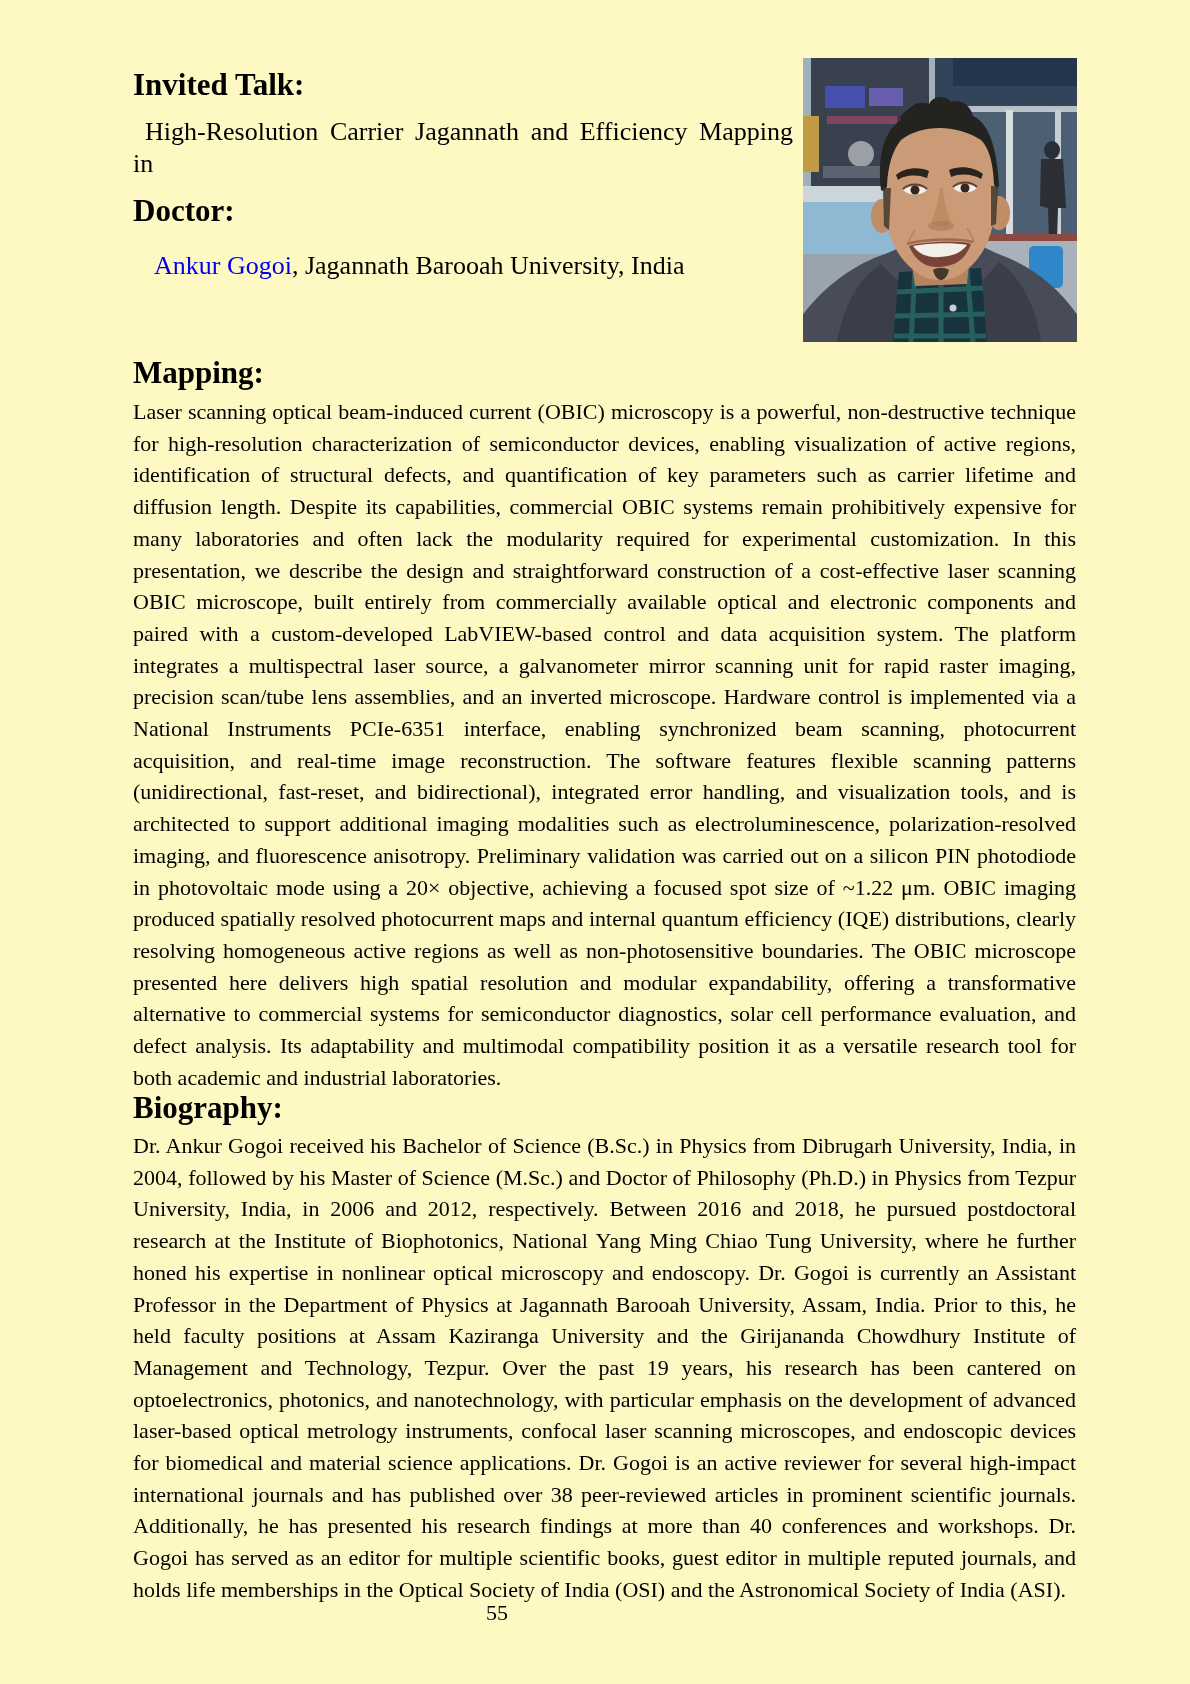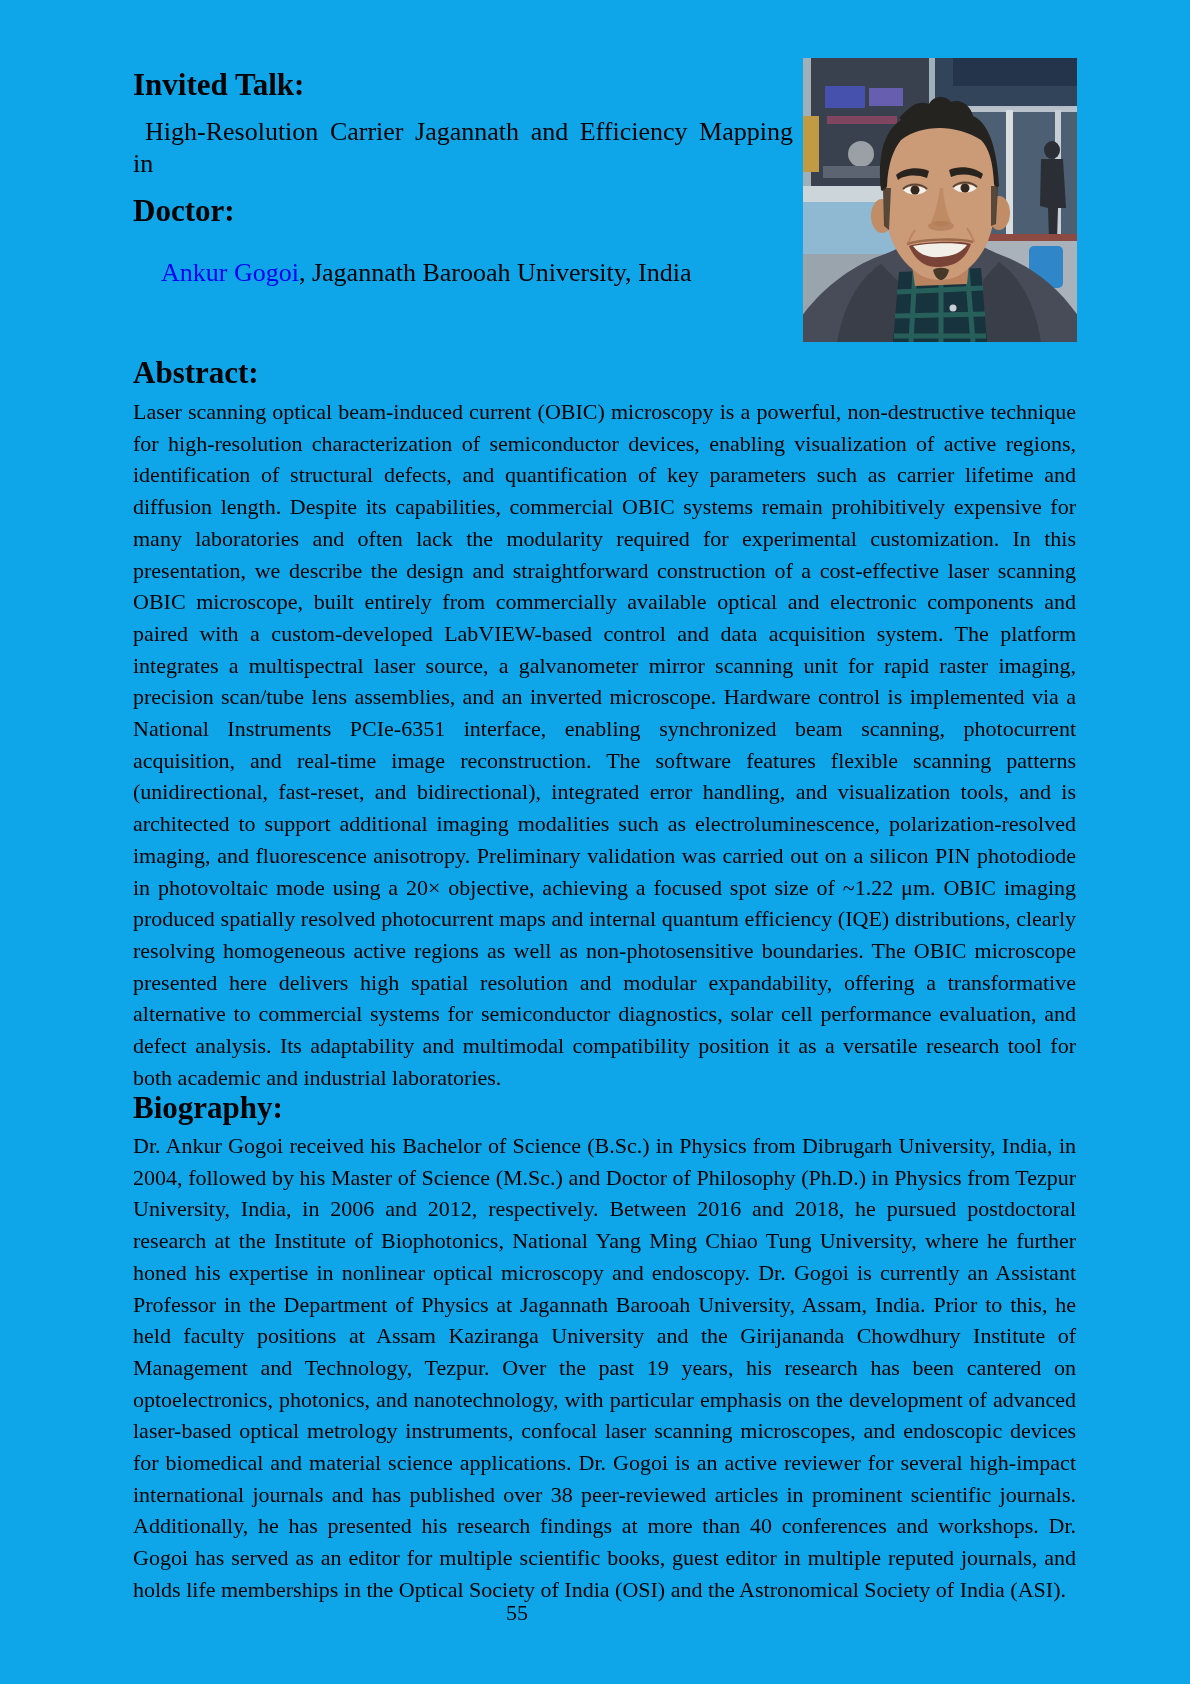--- a/index.html
+++ b/index.html
@@ -1,20 +1,20 @@
 <!DOCTYPE html>
 <html style="--link-blue: #0000EE;"><head>
 <meta charset="utf-8">
 <style>
   html, body { margin: 0; padding: 0; background: #ffffff; }
   .page {
     position: relative;
     width: 1190px;
     height: 1684px;
-    background: #0ea5e9;
+    background: #fef9c3;
     font-family: "Liberation Serif", "DejaVu Serif", serif;
     color: #000000;
     overflow: hidden;
   }
   .heading {
     position: absolute;
     left: 133px;
     margin: 0;
     font-size: 31px;
     font-weight: bold;
@@ -37,21 +37,21 @@
   }
   .talk-title .line1 {
     text-align: justify;
     text-align-last: justify;
     text-indent: 12px;
   }
   .speaker-line {
     position: absolute;
     left: 133px;
     top: 243px;
-    margin: 15px;
+    margin: 8px;
     font-size: 26px;
     line-height: 30px;
     text-indent: 13px;
   }
   .speaker-link {
     color: var(--link-blue, #0000EE);
     text-decoration: none;
     cursor: pointer;
   }
   .body-text {
@@ -77,21 +77,20 @@
   .photo-frame svg { display: block; }
 
   .page-number {
     position: absolute;
     left: 0;
     top: 1601px;
     width: 994px;
     text-align: center;
     font-size: 22px;
     line-height: 24px;
-    padding-left: 20px;
   }
 </style>
 </head>
 <body>
 
 <div class="page">
 
   <h1 class="heading" id="invited-heading">Invited Talk:</h1>
 
   <div class="talk-title">
@@ -180,21 +179,21 @@
       <path d="M164 170 C168 176 170 180 171 184" stroke="#b07e58" stroke-width="2" fill="none" opacity="0.7"></path>
 
       <path d="M130 212 C134 209 142 209 146 212 C144 220 140 222 138 222 C136 222 132 220 130 212 Z" fill="#463829"></path>
     </svg>
   </div>
 
   <h2 class="heading" id="speaker-heading">Doctor:</h2>
 
   <p class="speaker-line"><a class="speaker-link">Ankur Gogoi</a><span>, Jagannath Barooah University, India</span></p>
 
-  <h2 class="heading" id="abstract-heading">Abstract:</h2>
+  <h2 class="heading" id="abstract-heading">Mapping:</h2>
 
   <p class="body-text" id="abstract-text">Laser scanning optical beam-induced current (OBIC) microscopy is a powerful, non-destructive technique for high-resolution characterization of semiconductor devices, enabling visualization of active regions, identification of structural defects, and quantification of key parameters such as carrier lifetime and diffusion length. Despite its capabilities, commercial OBIC systems remain prohibitively expensive for many laboratories and often lack the modularity required for experimental customization. In this presentation, we describe the design and straightforward construction of a cost-effective laser scanning OBIC microscope, built entirely from commercially available optical and electronic components and paired with a custom-developed LabVIEW-based control and data acquisition system. The platform integrates a multispectral laser source, a galvanometer mirror scanning unit for rapid raster imaging, precision scan/tube lens assemblies, and an inverted microscope. Hardware control is implemented via a National Instruments PCIe-6351 interface, enabling synchronized beam scanning, photocurrent acquisition, and real-time image reconstruction. The software features flexible scanning patterns (unidirectional, fast-reset, and bidirectional), integrated error handling, and visualization tools, and is architected to support additional imaging modalities such as electroluminescence, polarization-resolved imaging, and fluorescence anisotropy. Preliminary validation was carried out on a silicon PIN photodiode in photovoltaic mode using a 20× objective, achieving a focused spot size of ~1.22 μm. OBIC imaging produced spatially resolved photocurrent maps and internal quantum efficiency (IQE) distributions, clearly resolving homogeneous active regions as well as non-photosensitive boundaries. The OBIC microscope presented here delivers high spatial resolution and modular expandability, offering a transformative alternative to commercial systems for semiconductor diagnostics, solar cell performance evaluation, and defect analysis. Its adaptability and multimodal compatibility position it as a versatile research tool for both academic and industrial laboratories.</p>
 
   <h2 class="heading" id="biography-heading">Biography:</h2>
 
   <p class="body-text" id="biography-text">Dr. Ankur Gogoi received his Bachelor of Science (B.Sc.) in Physics from Dibrugarh University, India, in 2004, followed by his Master of Science (M.Sc.) and Doctor of Philosophy (Ph.D.) in Physics from Tezpur University, India, in 2006 and 2012, respectively. Between 2016 and 2018, he pursued postdoctoral research at the Institute of Biophotonics, National Yang Ming Chiao Tung University, where he further honed his expertise in nonlinear optical microscopy and endoscopy. Dr. Gogoi is currently an Assistant Professor in the Department of Physics at Jagannath Barooah University, Assam, India. Prior to this, he held faculty positions at Assam Kaziranga University and the Girijananda Chowdhury Institute of Management and Technology, Tezpur. Over the past 19 years, his research has been cantered on optoelectronics, photonics, and nanotechnology, with particular emphasis on the development of advanced laser-based optical metrology instruments, confocal laser scanning microscopes, and endoscopic devices for biomedical and material science applications. Dr. Gogoi is an active reviewer for several high-impact international journals and has published over 38 peer-reviewed articles in prominent scientific journals. Additionally, he has presented his research findings at more than 40 conferences and workshops. Dr. Gogoi has served as an editor for multiple scientific books, guest editor in multiple reputed journals, and holds life memberships in the Optical Society of India (OSI) and the Astronomical Society of India (ASI).</p>
 
   <div class="page-number">55</div>
 
 </div>

